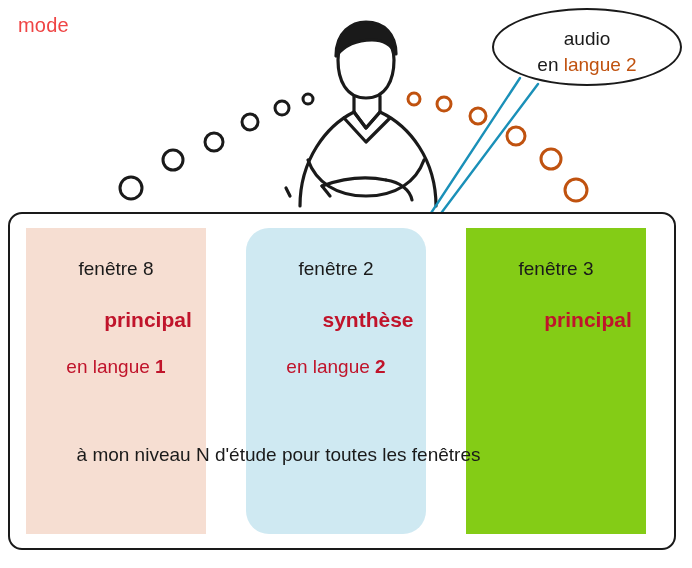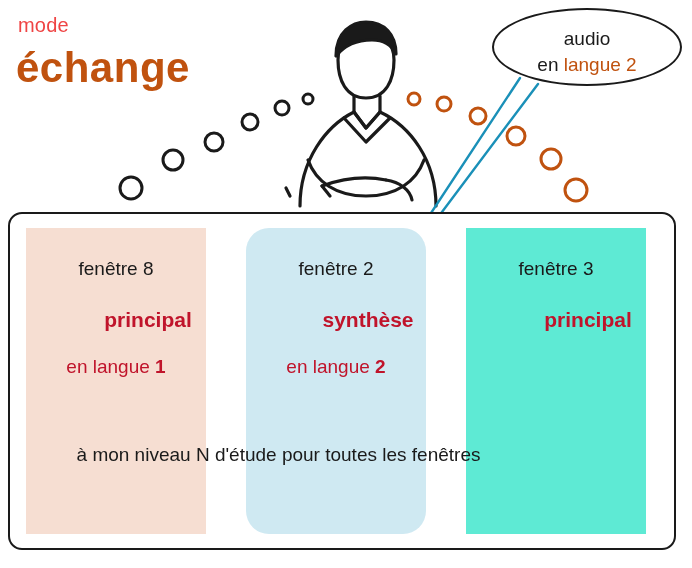--- a/index.html
+++ b/index.html
@@ -76,21 +76,21 @@
 
   
   .col {
     position: absolute;
     top: 228px;
     width: 180px;
     height: 306px;
   }
   .col-1 { left: 26px;  background: #f6ded2; }
   .col-2 { left: 246px; background: #cfe9f2; border-radius: 23px; }
-  .col-3 { left: 466px; background: #5eead4; }
+  .col-3 { left: 466px; background: #84cc16; }
 
   .col-title {
     position: absolute;
     top: 30px;
     width: 100%;
     text-align: center;
     font-size: 19px;
     color: #1a1a1a;
   }
   .col-main {
@@ -133,21 +133,20 @@
     height: 568px;
     pointer-events: none;
   }
 </style>
 </head>
 <body>
 
 <div id="stage">
 
   <div class="mode-label">mode</div>
-  <div class="mode-title">échange</div>
 
   <svg class="art" viewBox="0 0 692 568">
 
     <g fill="none" stroke="#1a1a1a" stroke-width="3">
       <circle cx="131" cy="188" r="11"></circle>
       <circle cx="173" cy="160" r="10"></circle>
       <circle cx="214" cy="142" r="9"></circle>
       <circle cx="250" cy="122" r="8"></circle>
       <circle cx="282" cy="108" r="7"></circle>
       <circle cx="308" cy="99" r="5"></circle>

